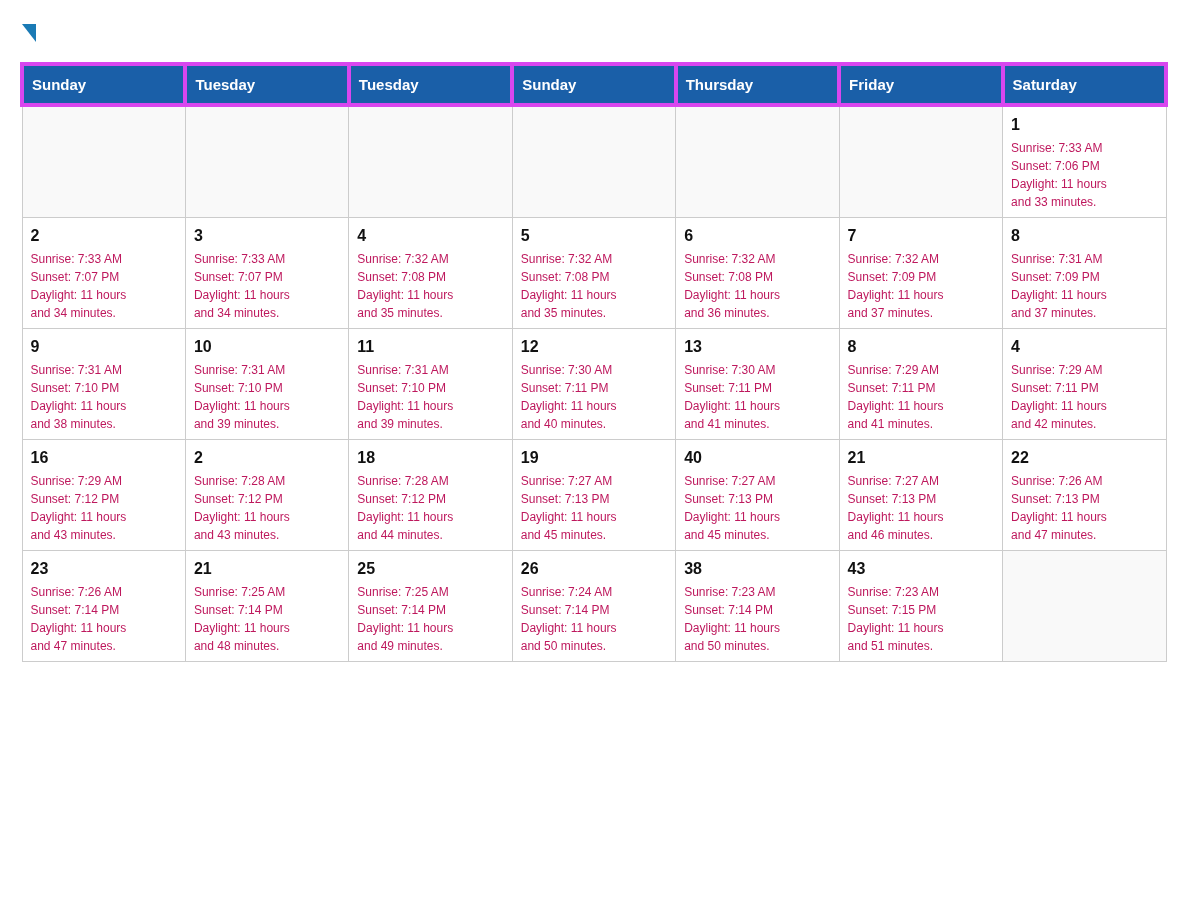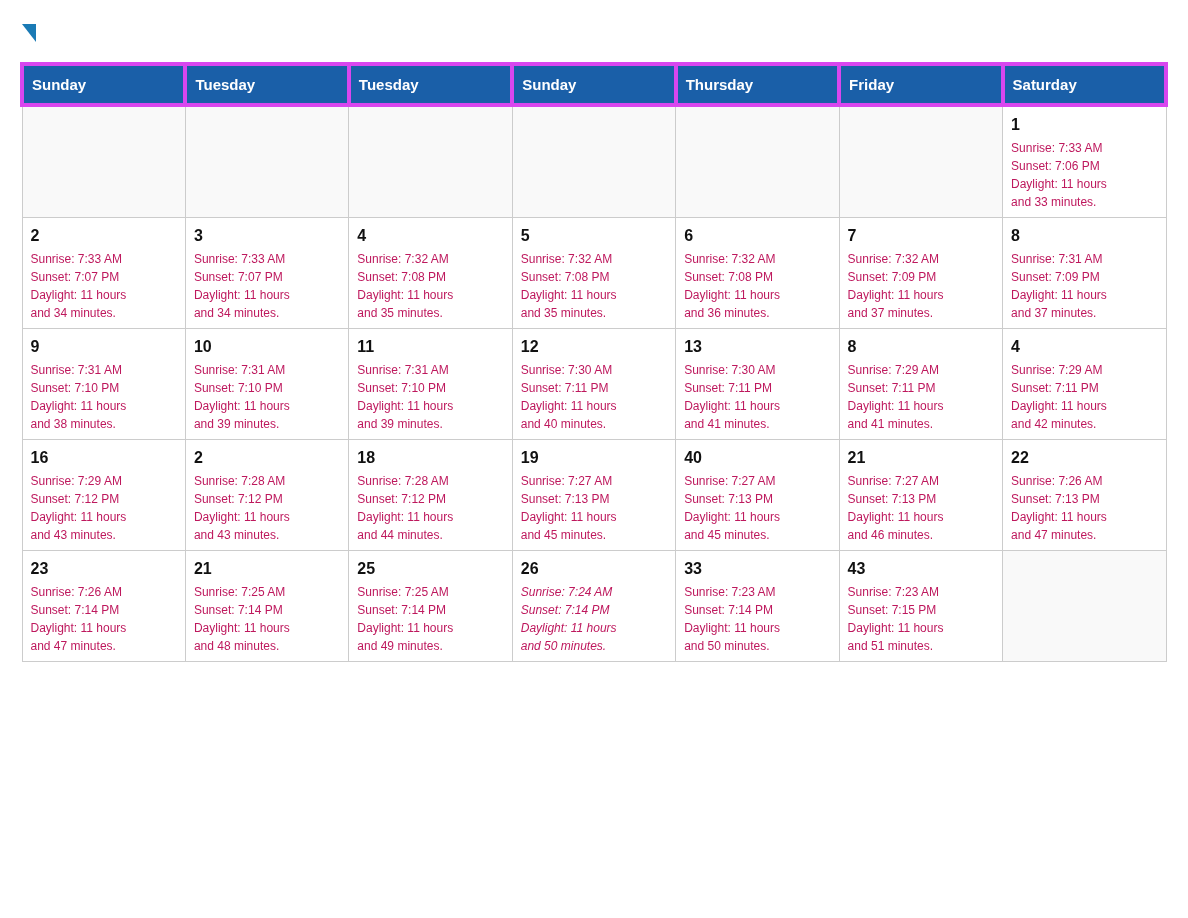--- a/index.html
+++ b/index.html
@@ -318,27 +318,27 @@
         </td>
         <td>
           <span class="day-number">25</span>
           <div class="day-info" style="white-space: pre-line;">Sunrise: 7:25 AM
 Sunset: 7:14 PM
 Daylight: 11 hours
 and 49 minutes.</div>
         </td>
         <td>
           <span class="day-number">26</span>
-          <div class="day-info" style="white-space: pre-line; font-style: italic;">Sunrise: 7:24 AM
+          <div class="day-info" style="white-space: pre-line;">Sunrise: 7:24 AM
 Sunset: 7:14 PM
 Daylight: 11 hours
 and 50 minutes.</div>
         </td>
         <td>
-          <span class="day-number">33</span>
+          <span class="day-number">38</span>
           <div class="day-info" style="white-space: pre-line;">Sunrise: 7:23 AM
 Sunset: 7:14 PM
 Daylight: 11 hours
 and 50 minutes.</div>
         </td>
         <td>
           <span class="day-number">43</span>
           <div class="day-info" style="white-space: pre-line;">Sunrise: 7:23 AM
 Sunset: 7:15 PM
 Daylight: 11 hours

